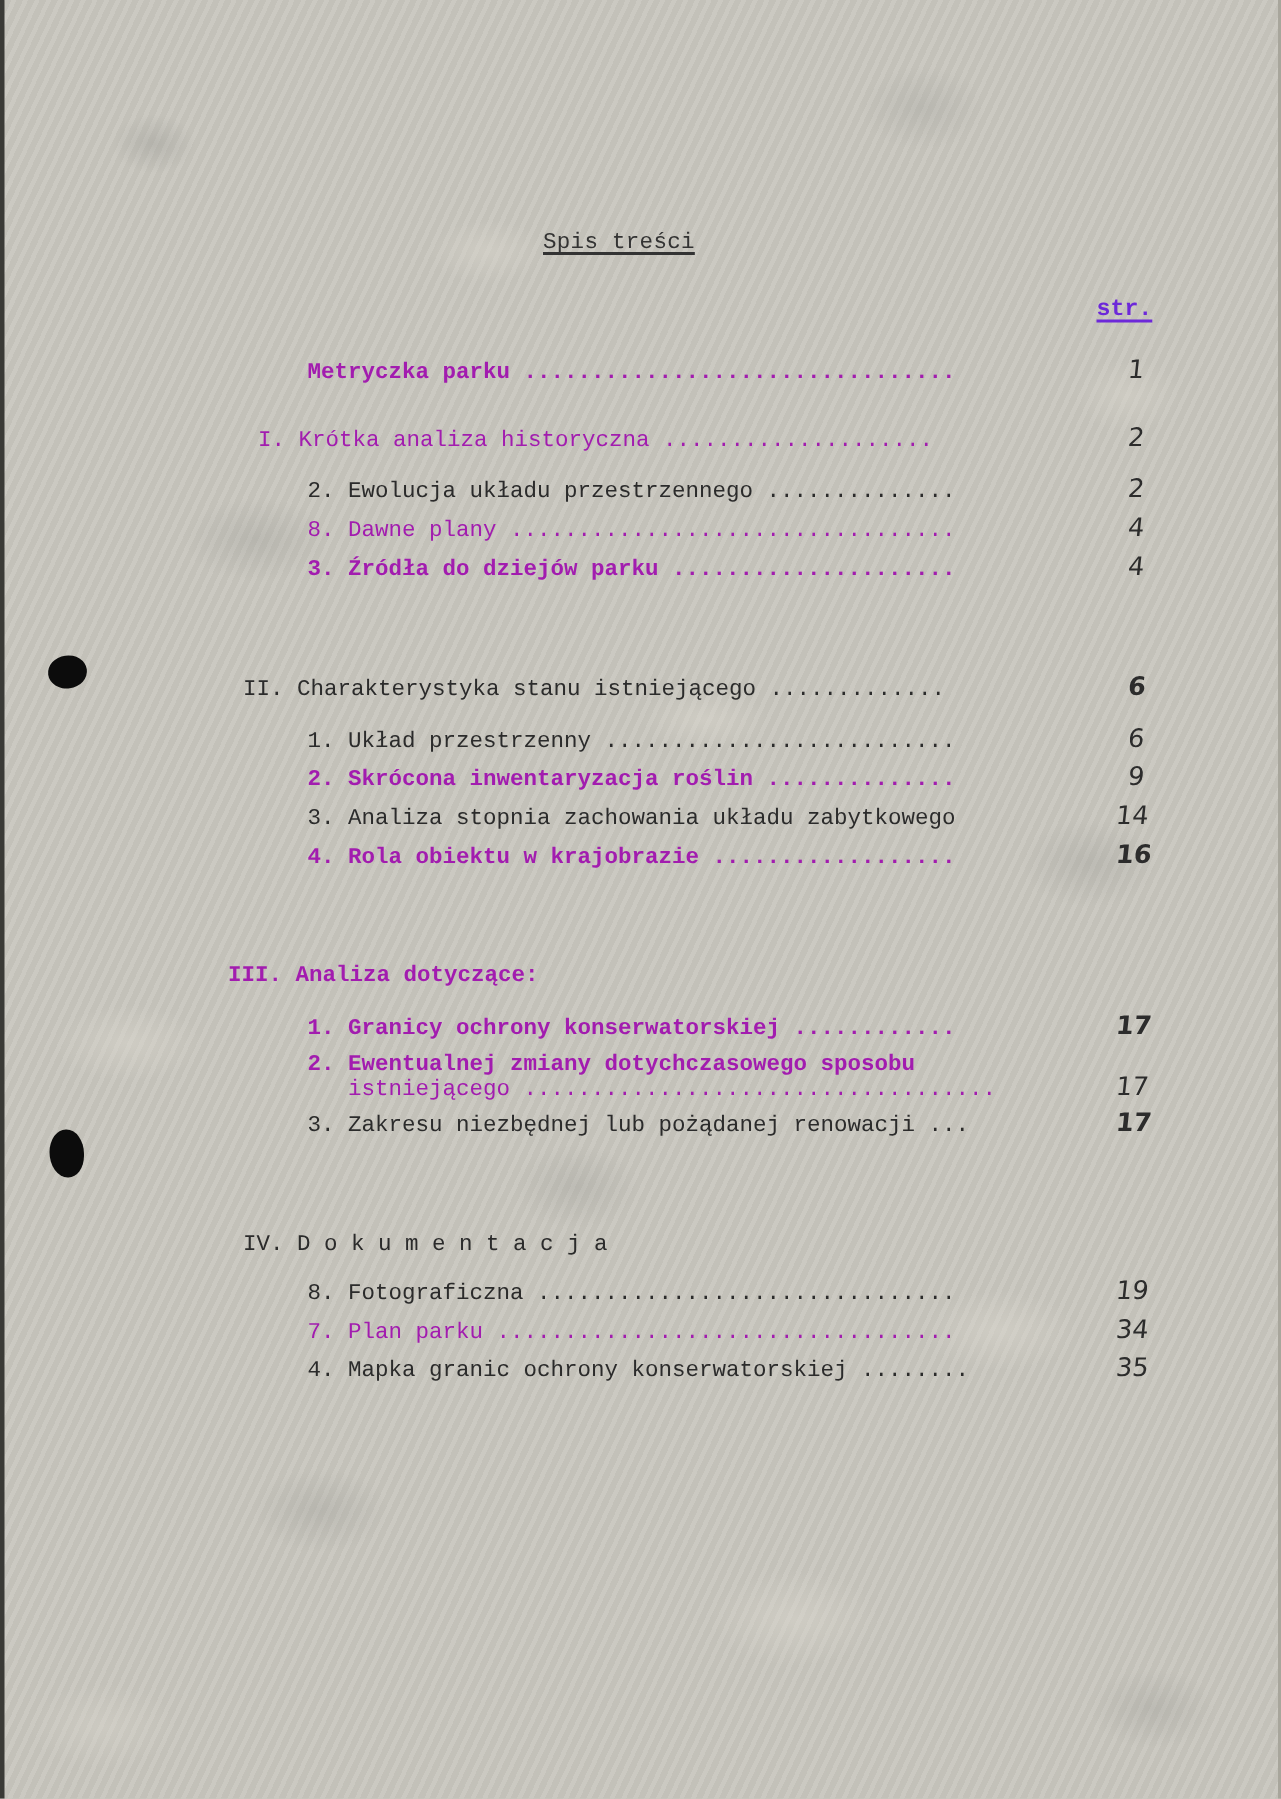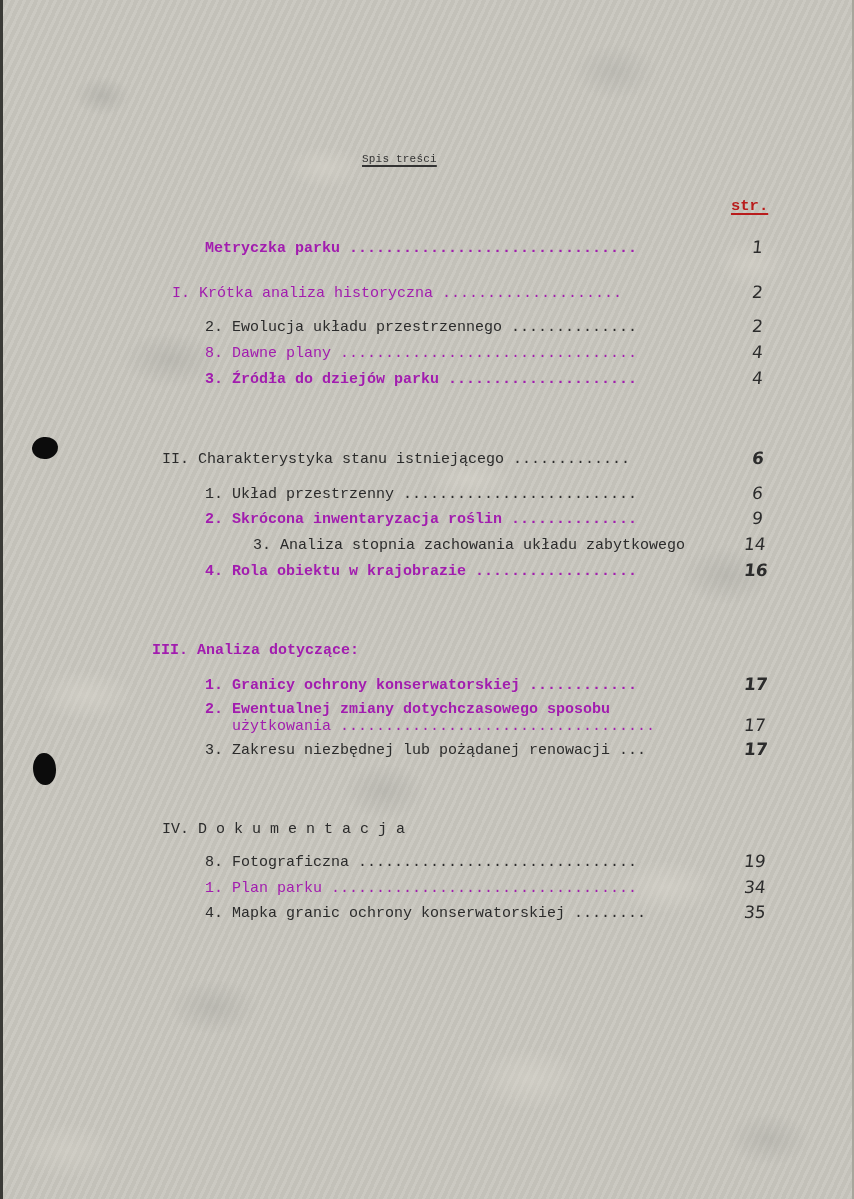--- a/index.html
+++ b/index.html
@@ -42,36 +42,36 @@
       position: absolute;
       background: #0c0c0c;
       border-radius: 50%;
     }
     .punch-hole.h1 { left: 32px; top: 437px; width: 26px; height: 22px; transform: rotate(-8deg); }
     .punch-hole.h2 { left: 33px; top: 753px; width: 23px; height: 32px; border-radius: 48% 52% 46% 54%; }
 
     .title {
       position: absolute;
       left: 362px; top: 153px;
-      font-size: 11px;
+      font-size: 15px;
       letter-spacing: 0.2px;
       text-decoration: underline;
       text-underline-offset: 3px;
       text-decoration-thickness: 2px;
       color: #333;
     }
     .page-col-header {
       position: absolute;
       left: 731px; top: 197px;
       font-size: 15.5px;
       font-weight: bold;
       text-decoration: underline;
       text-underline-offset: 3px;
       text-decoration-thickness: 2px;
-      color: #b91c1c;
+      color: #6d28d9;
     }
 
     .toc-line {
       position: absolute;
       font-size: 15px;
       white-space: pre;
       line-height: 1;
       color: #2b2b2b;
     }
     .toc-line.light { color: #a21caf; }
@@ -112,35 +112,35 @@
 <div class="toc-line bold" style="left:205px; top:372px;">3. Źródła do dziejów parku .....................</div>
 <div class="toc-num" style="left:752px; top:370px;">4</div>
 
 <div class="toc-line" style="left:162px; top:452px;">II. Charakterystyka stanu istniejącego .............</div>
 <div class="toc-num bold" style="left:752px; top:450px;">6</div>
 
 <div class="toc-line" style="left:205px; top:487px;">1. Układ przestrzenny ..........................</div>
 <div class="toc-num" style="left:752px; top:485px;">6</div>
 <div class="toc-line bold" style="left:205px; top:512px;">2. Skrócona inwentaryzacja roślin ..............</div>
 <div class="toc-num" style="left:752px; top:510px;">9</div>
-<div class="toc-line" style="left:205px; top:538px;margin-left:48px;">3. Analiza stopnia zachowania układu zabytkowego</div>
+<div class="toc-line" style="left:205px; top:538px;">3. Analiza stopnia zachowania układu zabytkowego</div>
 <div class="toc-num" style="left:744px; top:536px;">14</div>
 <div class="toc-line bold" style="left:205px; top:564px;">4. Rola obiektu w krajobrazie ..................</div>
 <div class="toc-num bold" style="left:744px; top:562px;">16</div>
 
 <div class="toc-line bold" style="left:152px; top:643px;">III. Analiza dotyczące:</div>
 
 <div class="toc-line bold" style="left:205px; top:678px;">1. Granicy ochrony konserwatorskiej ............</div>
 <div class="toc-num bold" style="left:744px; top:676px;">17</div>
 <div class="toc-line bold" style="left:205px; top:702px;">2. Ewentualnej zmiany dotychczasowego sposobu</div>
-<div class="toc-line light" style="left:205px; top:719px;">   użytkowania ...................................</div>
+<div class="toc-line light" style="left:205px; top:719px;">   istniejącego ...................................</div>
 <div class="toc-num" style="left:744px; top:717px;">17</div>
 <div class="toc-line" style="left:205px; top:743px;">3. Zakresu niezbędnej lub pożądanej renowacji ...</div>
 <div class="toc-num bold" style="left:744px; top:741px;">17</div>
 
 <div class="toc-line" style="left:162px; top:822px;">IV. D o k u m e n t a c j a</div>
 
 <div class="toc-line" style="left:205px; top:855px;">8. Fotograficzna ...............................</div>
 <div class="toc-num" style="left:744px; top:853px;">19</div>
-<div class="toc-line light" style="left:205px; top:881px;">1. Plan parku ..................................</div>
+<div class="toc-line light" style="left:205px; top:881px;">7. Plan parku ..................................</div>
 <div class="toc-num" style="left:744px; top:879px;">34</div>
 <div class="toc-line" style="left:205px; top:906px;">4. Mapka granic ochrony konserwatorskiej ........</div>
 <div class="toc-num" style="left:744px; top:904px;">35</div>
 
 </body></html>

